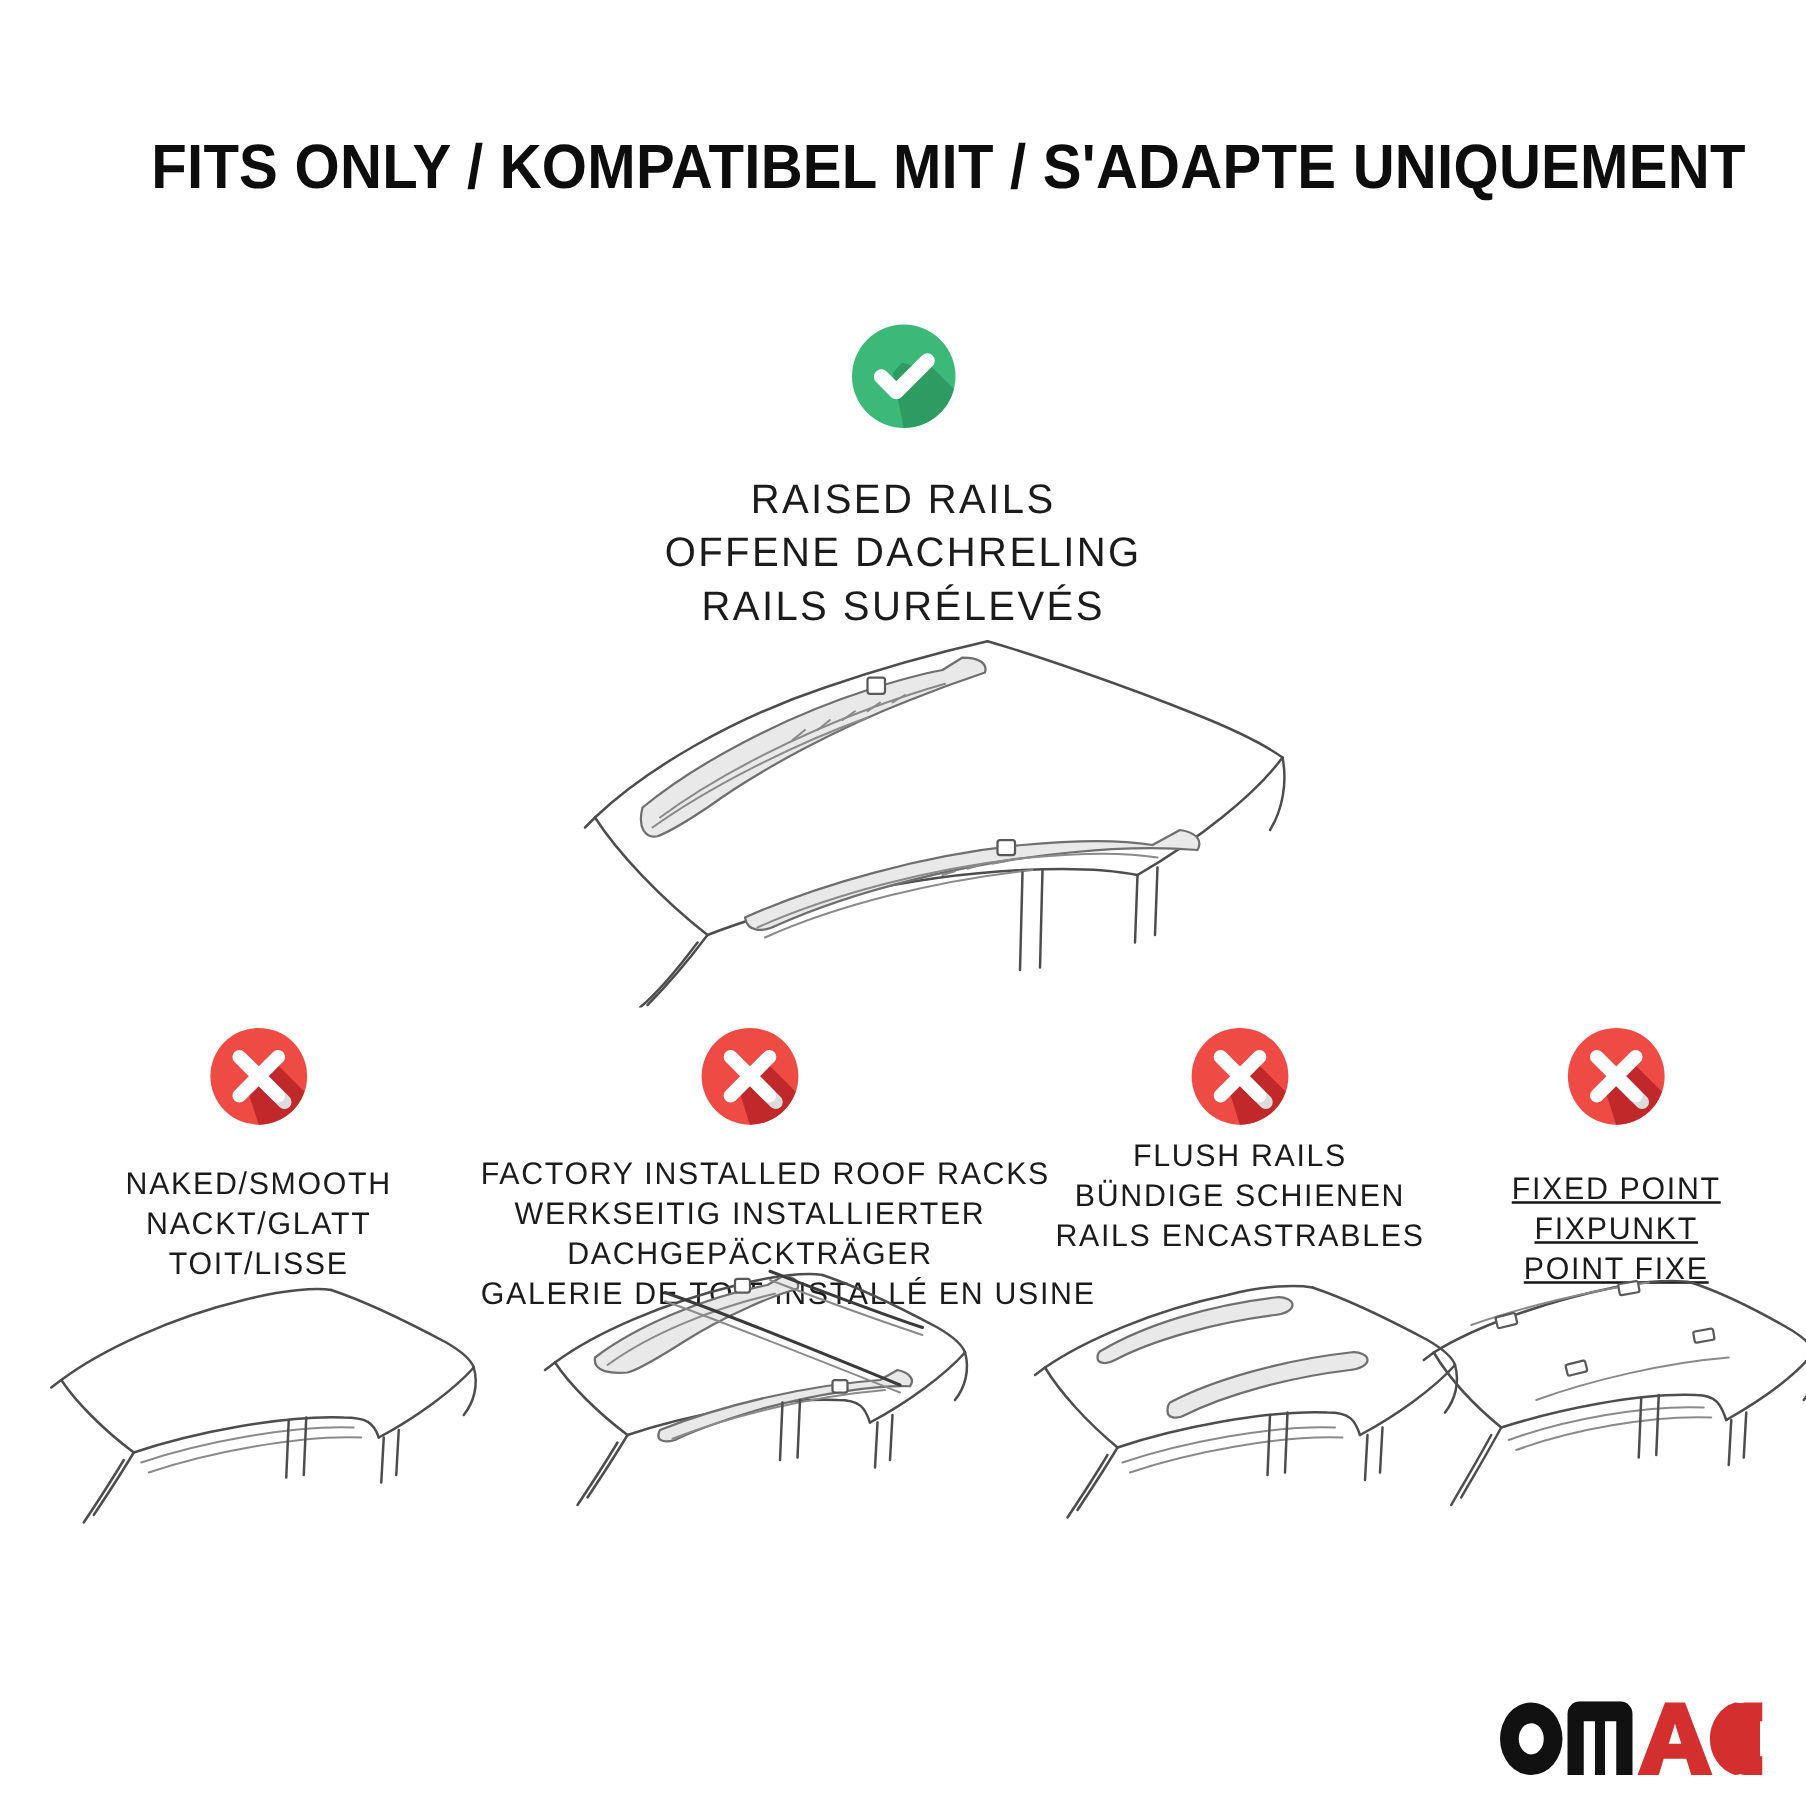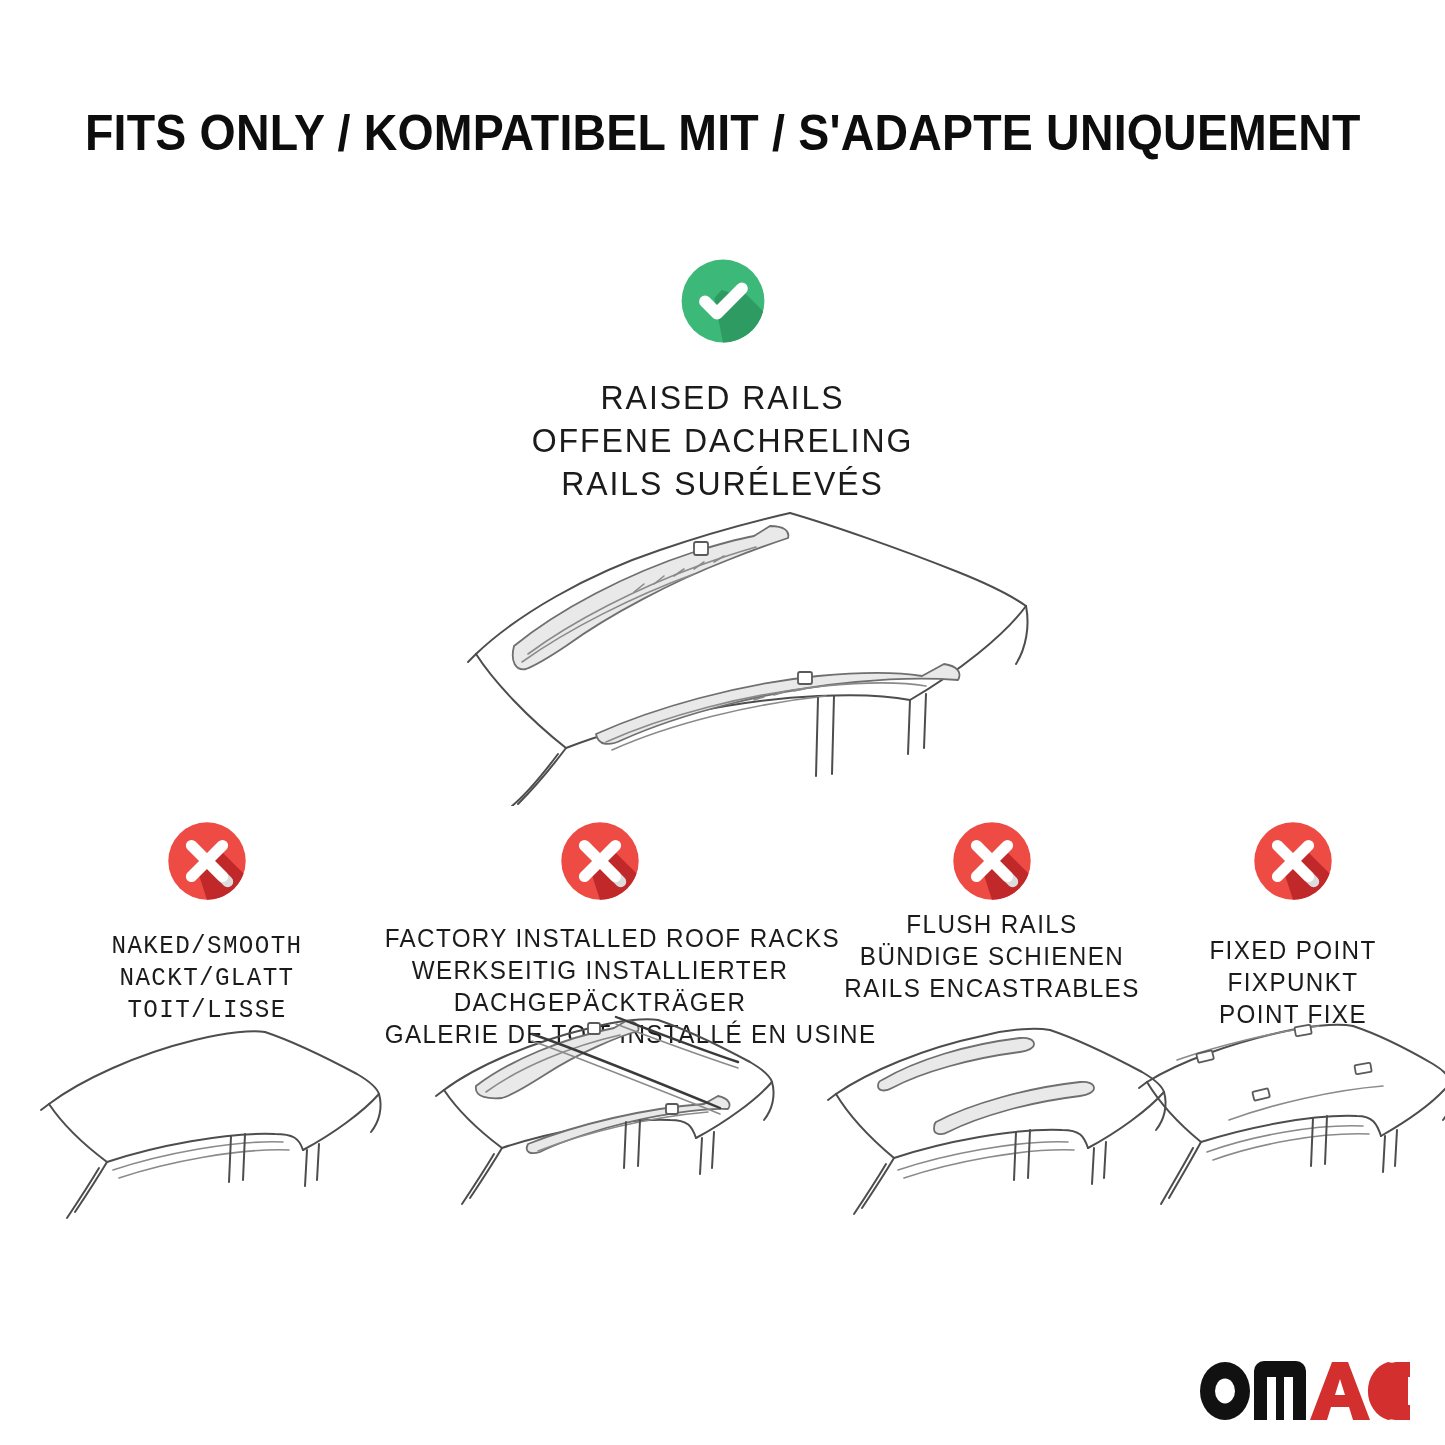--- a/index.html
+++ b/index.html
@@ -15,21 +15,21 @@
     color: #141414;
     position: relative;
   }
 
   
   .title-bar {
     position: absolute;
     left: 0;
     top: 104px;
     width: 1445px;
-    text-align: center;
+    text-align: right;
   }
   .title-text {
     display: inline-block;
     font-family: "Liberation Sans", sans-serif;
     font-weight: 700;
     font-size: 50px;
     letter-spacing: 0.2px;
     color: #0d0d0d;
     transform: scaleX(0.93);
     transform-origin: center;
@@ -80,41 +80,41 @@
     left: 0;
     top: 818px;
     width: 1445px;
     height: 450px;
   }
   .col {
     position: absolute;
     top: 0;
     text-align: center;
   }
-  .col-0 { left: 42px;   width: 330px; font-family: Liberation Mono, monospace; }
+  .col-0 { left: 42px;   width: 330px; }
   .col-1 { left: 378px;  width: 444px; }
   .col-2 { left: 826px;  width: 332px; }
   .col-3 { left: 1162px; width: 262px; }
 
   .col .badge { width: 86px; height: 86px; }
   .col .badge svg { width: 86px; height: 86px; }
 
   .col-labels { line-height: 1.28; }
   .col-labels div {
     font-size: 25px;
     font-weight: 400;
     letter-spacing: 1.4px;
     color: #1b1b1b;
     white-space: nowrap;
     transform: scaleX(0.97);
   }
   .col-0 .col-labels { margin-top: 22px; }
   .col-1 .col-labels { margin-top: 14px; }
   .col-2 .col-labels { }
-  .col-3 .col-labels { margin-top: 26px; }
+  .col-3 .col-labels { margin-top: 26px; text-decoration: underline; }
 
   .col-illu {
     position: absolute;
     left: 50%;
     transform: translateX(-50%);
   }
   .col-illu svg { display: block; }
   .col-0 .col-illu { top: 196px; width: 360px; height: 230px; }
   .col-1 .col-illu { top: 186px; width: 360px; height: 240px; }
   .col-2 .col-illu { top: 196px; width: 360px; height: 230px; }

